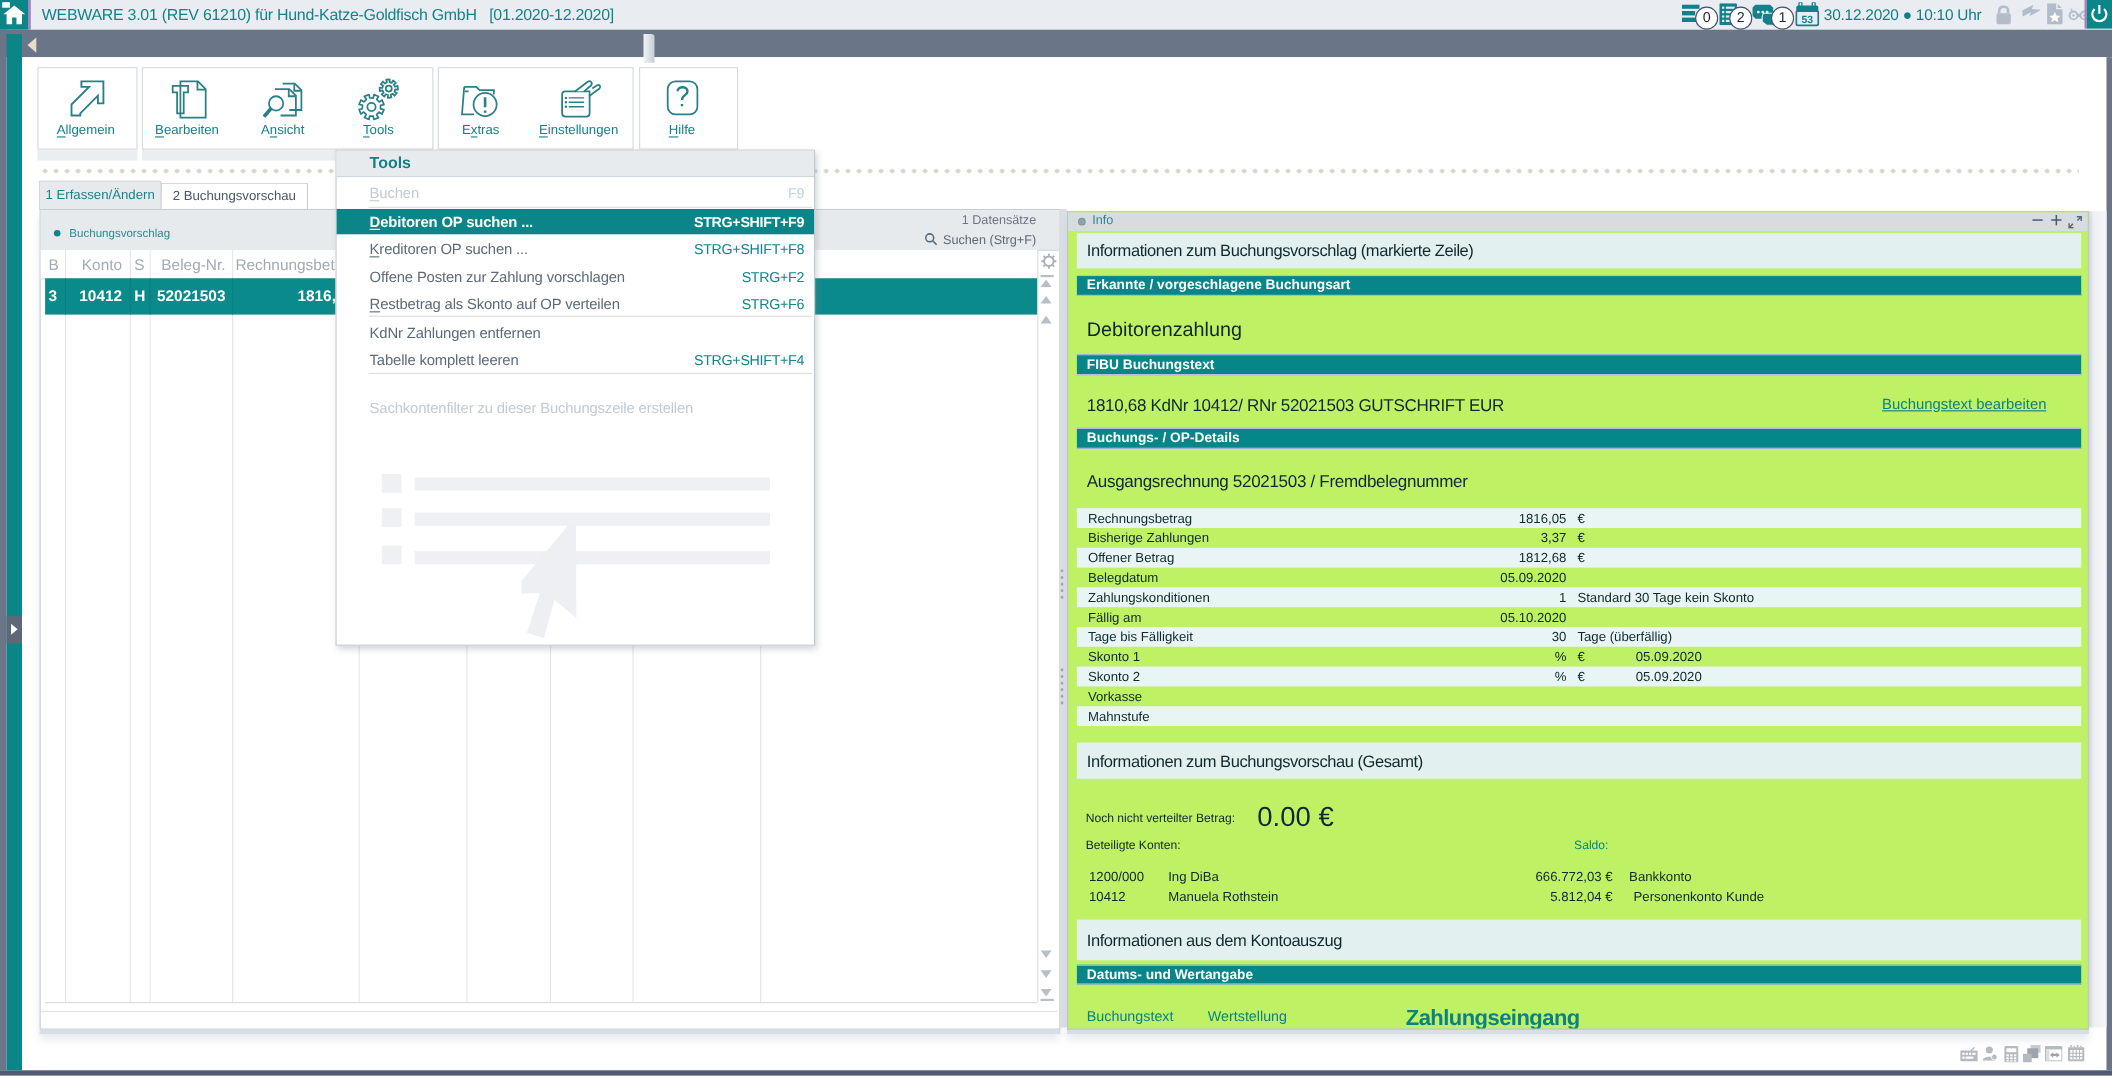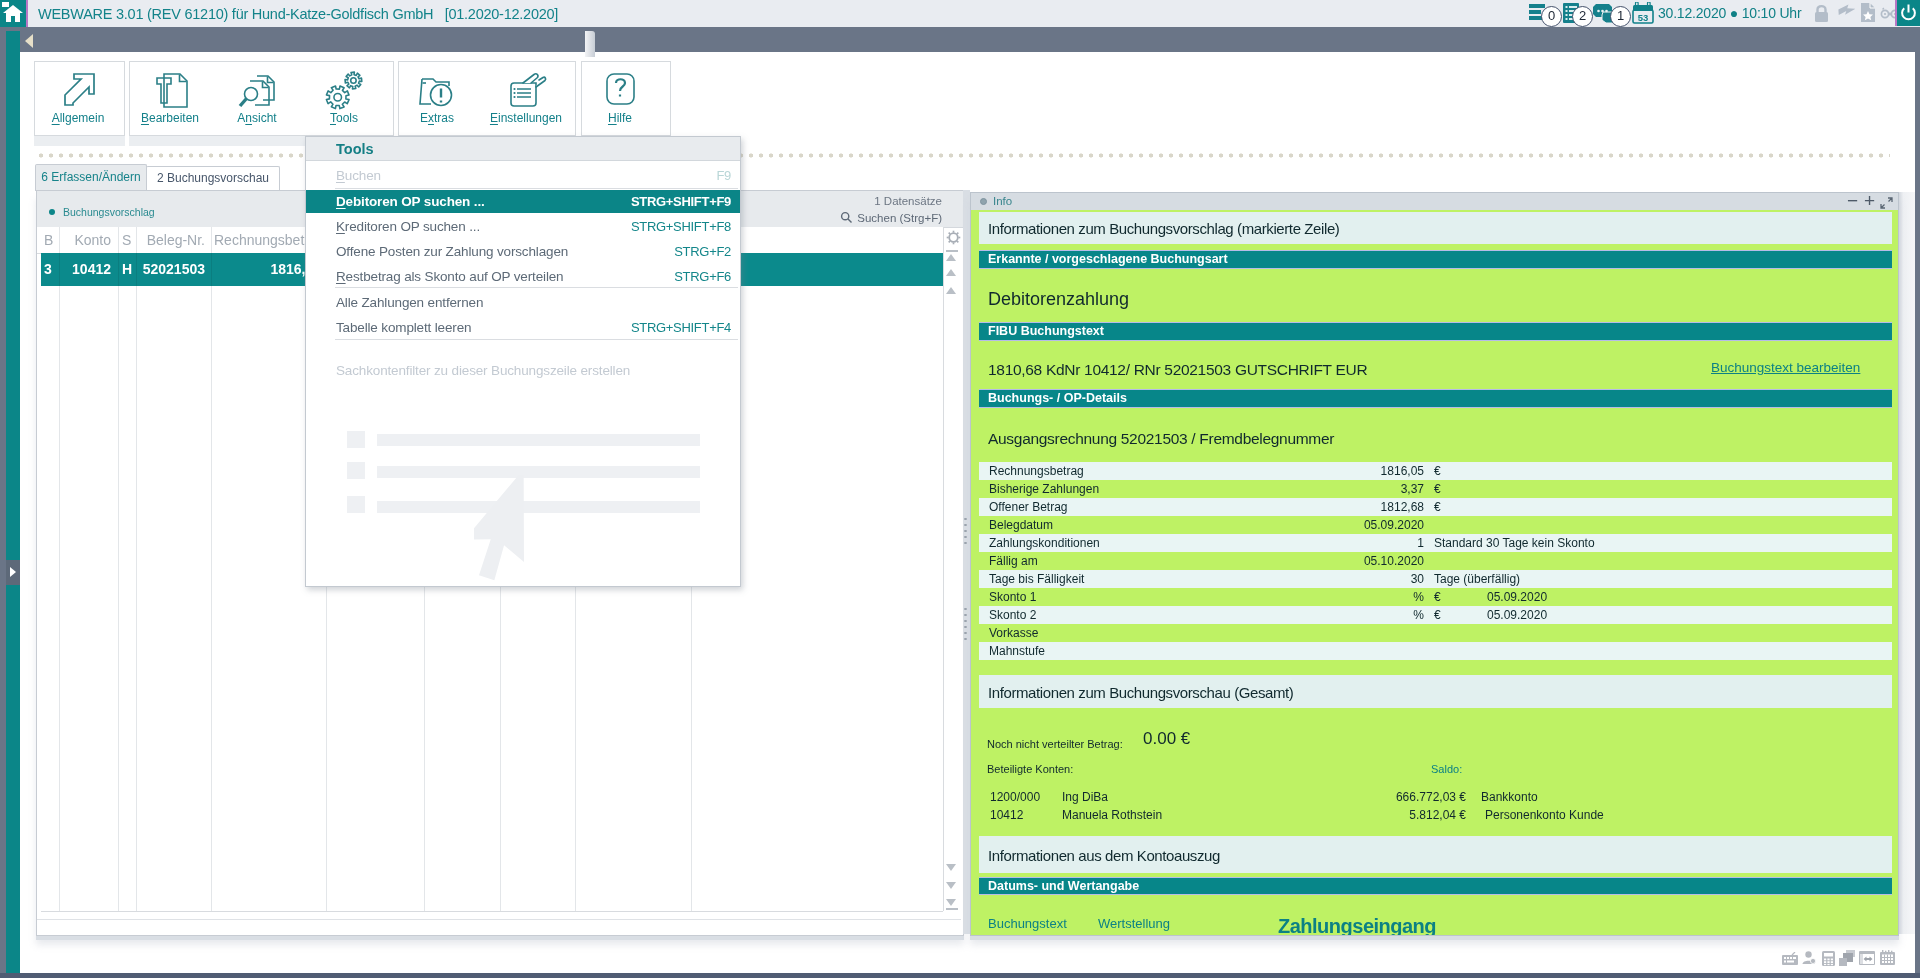--- a/index.html
+++ b/index.html
@@ -270,21 +270,21 @@
   <svg width="40" height="42" viewBox="0 0 40 42">
         <g fill="none" stroke="#2b7f87" stroke-width="1.6">
           <rect x="7" y="4" width="27" height="30" rx="7"></rect>
           <path d="M16 13 C16 8 25 8 25 13 C25 17 20 16 20 21 M20 24.5 V26.5" stroke-width="2.2"></path>
         </g>
       </svg>
   <div class="lbl"><u>H</u>ilfe</div>
 </div>
 <div class="abs" id="dots"></div>
 
-<div class="abs" id="ptab1">6 Erfassen/Ändern</div>
+<div class="abs" id="ptab1">1 Erfassen/Ändern</div>
 <div class="abs" id="ptab2">2 Buchungsvorschau</div>
 
 <div class="abs" id="lpanel">
   <div id="lphead">
     <div id="lpdot"></div>
         <div id="lptitle">Buchungsvorschlag</div>
     <div id="lpcount">1 Datensätze</div>
     <div id="lpsearch"><svg width="13" height="13" viewBox="0 0 13 13" style="vertical-align:-2px;margin-right:4px">
             <circle cx="5.2" cy="5.2" r="3.6" fill="none" stroke="#5d6876" stroke-width="1.4"></circle>
             <line x1="8" y1="8" x2="11.5" y2="11.5" stroke="#5d6876" stroke-width="1.4"></line>
@@ -425,21 +425,21 @@
       <div class="dnum" style="left:300px;top:415px;width:153px;">%</div>
       <div class="dtxt" style="left:463px;top:415px;">€</div>
       <div class="dtxt" style="left:516px;top:415px;">05.09.2020</div>
   <div class="dtxt" style="left:18px;top:433px;">Vorkasse</div>
   <div class="dtxt" style="left:18px;top:451px;">Mahnstufe</div>
 
   <div class="bar-light" style="top:482px;height:33px;">
         <span class="dtxt" style="left:9px;top:9px;font-size:15px;letter-spacing:-0.4px;">Informationen zum Buchungsvorschau (Gesamt)</span>
       </div>
   <div class="dtxt" style="left:16px;top:545px;font-size:11px;">Noch nicht verteilter Betrag: </div>
-  <div class="dtxt" style="left:172px;top:536px;font-size:17px;">0.00 €</div>
+  <div class="dtxt" style="left:172px;top:536px;font-size:25px;">0.00 €</div>
   <div class="dtxt" style="left:16px;top:570px;font-size:11px;">Beteiligte Konten:</div>
   <div class="dtxt" style="left:460px;top:570px;font-size:11px;color:#0c8184;">Saldo:</div>
   <div class="dtxt" style="left:19px;top:597px;">1200/000</div>
       <div class="dtxt" style="left:91px;top:597px;">Ing DiBa</div>
       <div class="dnum" style="left:345px;top:597px;width:150px;">666.772,03 €</div>
       <div class="dtxt" style="left:510px;top:597px;">Bankkonto</div>
   <div class="dtxt" style="left:19px;top:615px;">10412</div>
       <div class="dtxt" style="left:91px;top:615px;">Manuela Rothstein</div>
       <div class="dnum" style="left:345px;top:615px;width:150px;">5.812,04 €</div>
       <div class="dtxt" style="left:514px;top:615px;">Personenkonto Kunde</div>
@@ -471,21 +471,21 @@
   <div class="mi" style="top:102px;">
         <span class="t">Offene Posten zur Zahlung vorschlagen</span>
         <span class="k">STRG+F2</span>
       </div>
   <div class="mi" style="top:127px;">
         <span class="t"><u>R</u>estbetrag als Skonto auf OP verteilen</span>
         <span class="k">STRG+F6</span>
       </div>
   <div class="msep" style="top:150px;"></div>
   <div class="mi" style="top:153px;">
-        <span class="t">Alle Zahlungen entfernen</span>
+        <span class="t">KdNr Zahlungen entfernen</span>
       </div>
   <div class="mi" style="top:178px;">
         <span class="t">Tabelle komplett leeren</span>
         <span class="k">STRG+SHIFT+F4</span>
       </div>
   <div class="msep" style="top:202px;"></div>
   <div class="mi dis" style="top:224px;height:19px;line-height:19px;">
         <span class="t">Sachkontenfilter zu dieser Buchungszeile erstellen</span>
       </div>
 

